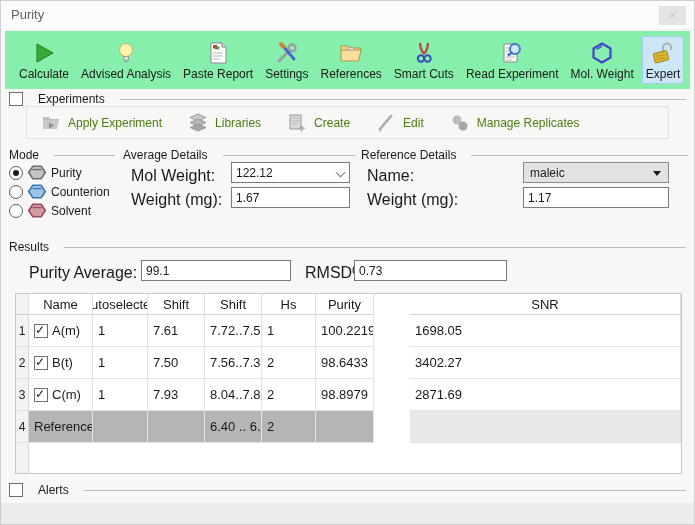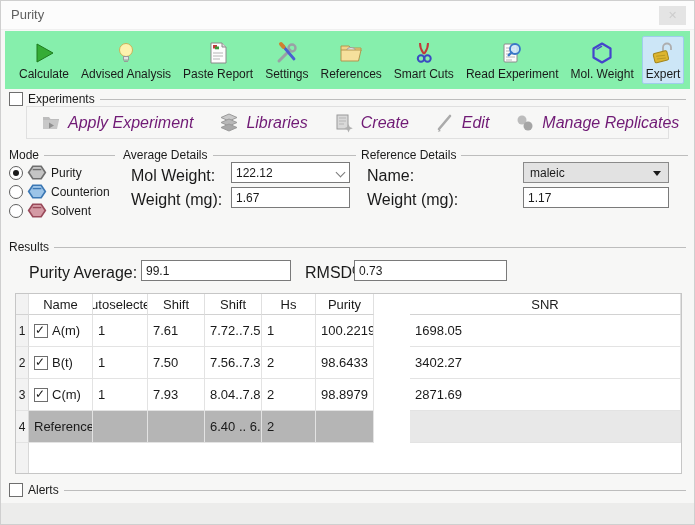--- a/index.html
+++ b/index.html
@@ -9,28 +9,28 @@
   .title{position:absolute;left:10px;top:6px;font-size:13px;color:#5f5f5f;}
   .closebtn{position:absolute;right:8px;top:5px;width:27px;height:19px;background:#e4e4e4;display:flex;align-items:center;justify-content:center;}
   .closebtn::before{content:"✕";font-size:11px;color:#cdcdcd;}
   
   .toolbar{position:absolute;top:30px;left:4px;right:4px;height:58px;background:#86efac;display:flex;align-items:center;gap:4px;padding-left:10px;box-sizing:border-box;}
   .tbtn{display:flex;flex-direction:column;align-items:center;gap:1px;padding:3px 3px 2px 3px;border:1px solid transparent;border-radius:2px;}
   .tbtn .tlabel{font-size:12px;color:#1a1a1a;white-space:nowrap;}
   .tbtn.selected{background:#cce6f7;border-color:#9fcdec;}
   .ticon{width:26px;height:26px;display:flex;align-items:center;justify-content:center;}
   
-  .ghead{position:absolute;display:flex;align-items:center;gap:5px;}
+  .ghead{position:absolute;display:flex;align-items:center;gap:15px;}
   .glabel{font-size:12px;color:#1a1a1a;white-space:nowrap;}
   .gline{flex:1;height:1px;background:#bdbdbd;margin-top:1px;}
   .cb13{width:12px;height:12px;background:#fff;border:1px solid #6e6e6e;flex:none;position:relative;}
   
   .expbox{position:absolute;top:105px;left:25px;right:25px;height:33px;border:1px solid #e0e0e0;display:flex;align-items:center;gap:26px;padding-left:14px;box-sizing:border-box;}
   .dbtn{display:flex;align-items:center;gap:7px;}
-  .dbtn span.dlabel{font-size:16px;color:#701a75;white-space:nowrap;font-style:italic;}
+  .dbtn span.dlabel{font-size:12px;color:#4d7c0f;white-space:nowrap;}
   .dicon{width:20px;height:20px;display:flex;align-items:center;justify-content:center;}
   
   .radiorow{display:flex;align-items:center;gap:4px;height:19px;}
   .radio{width:12px;height:12px;border:1px solid #5f5f5f;border-radius:50%;background:#fff;flex:none;position:relative;}
   .radio.sel::after{content:"";position:absolute;left:3px;top:3px;width:6px;height:6px;border-radius:50%;background:#1a1a1a;}
   .hexicon{width:20px;height:17px;flex:none;}
   .rlabel{font-size:12px;color:#1a1a1a;}
   
   .flabel{font-size:16px;color:#1a1a1a;white-space:nowrap;}
   .tfield{border:1px solid #7a7a7a;background:#fff;font-family:"Liberation Sans",sans-serif;font-size:12px;color:#1a1a1a;padding:0 4px;box-sizing:border-box;height:21px;}

